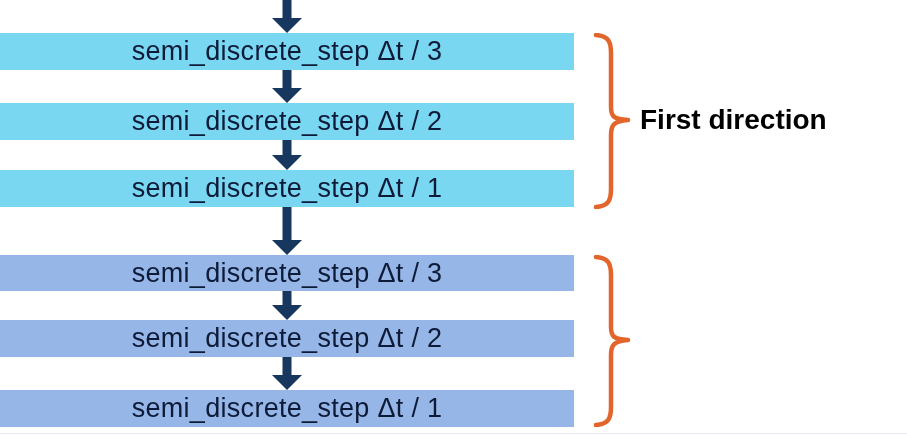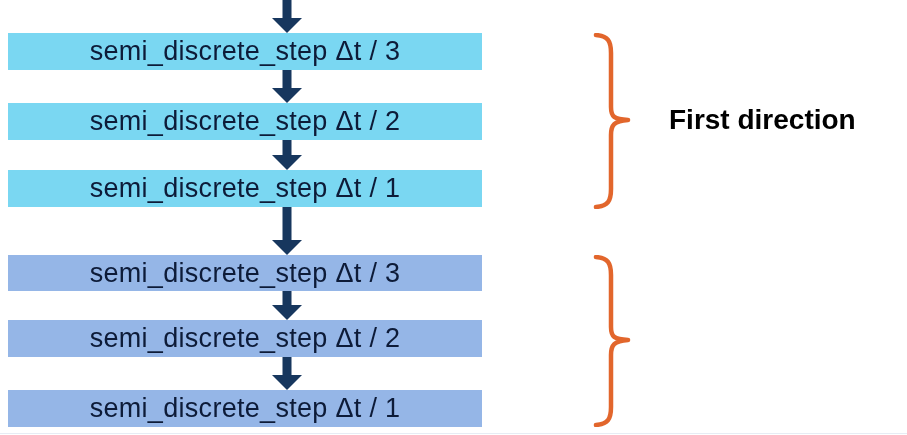--- a/index.html
+++ b/index.html
@@ -8,22 +8,22 @@
     width: 907px;
     height: 435px;
     background: #ffffff;
     overflow: hidden;
     font-family: "Liberation Sans", sans-serif;
   }
 
   
   .bar {
     position: absolute;
-    left: 8px;
-    width: 474px;
+    left: 0;
+    width: 574px;
     text-align: center;
     font-size: 27px;
     letter-spacing: 0.3px;
     color: var(--bar-text, #0D1B38);
   }
   .bar-first  { background: var(--first-bar-fill, #7AD7F2); }
   .bar-second { background: var(--second-bar-fill, #95B6E7); }
   .b1 { top: 33px;  height: 37px; line-height: 37px; }
   .b2 { top: 103px; height: 37px; line-height: 37px; }
   .b3 { top: 170px; height: 37px; line-height: 37px; }
@@ -65,21 +65,21 @@
   .brace2 { top: 255px; }
 
   
   .dir-label {
     position: absolute;
     font-size: 28px;
     font-weight: bold;
     color: var(--label-text, #000000);
     white-space: nowrap;
   }
-  .label1 { left: 669px; top: 104px; }
+  .label1 { left: 640px; top: 104px; }
   .label2 { left: 652px; top: 322px; }
 
   
   .bottom-edge-line {
     position: absolute; left: 0; right: 0; top: 433px; height: 1px;
     background: #e7ecf4;
   }
 </style>
 </head>
 <body>

